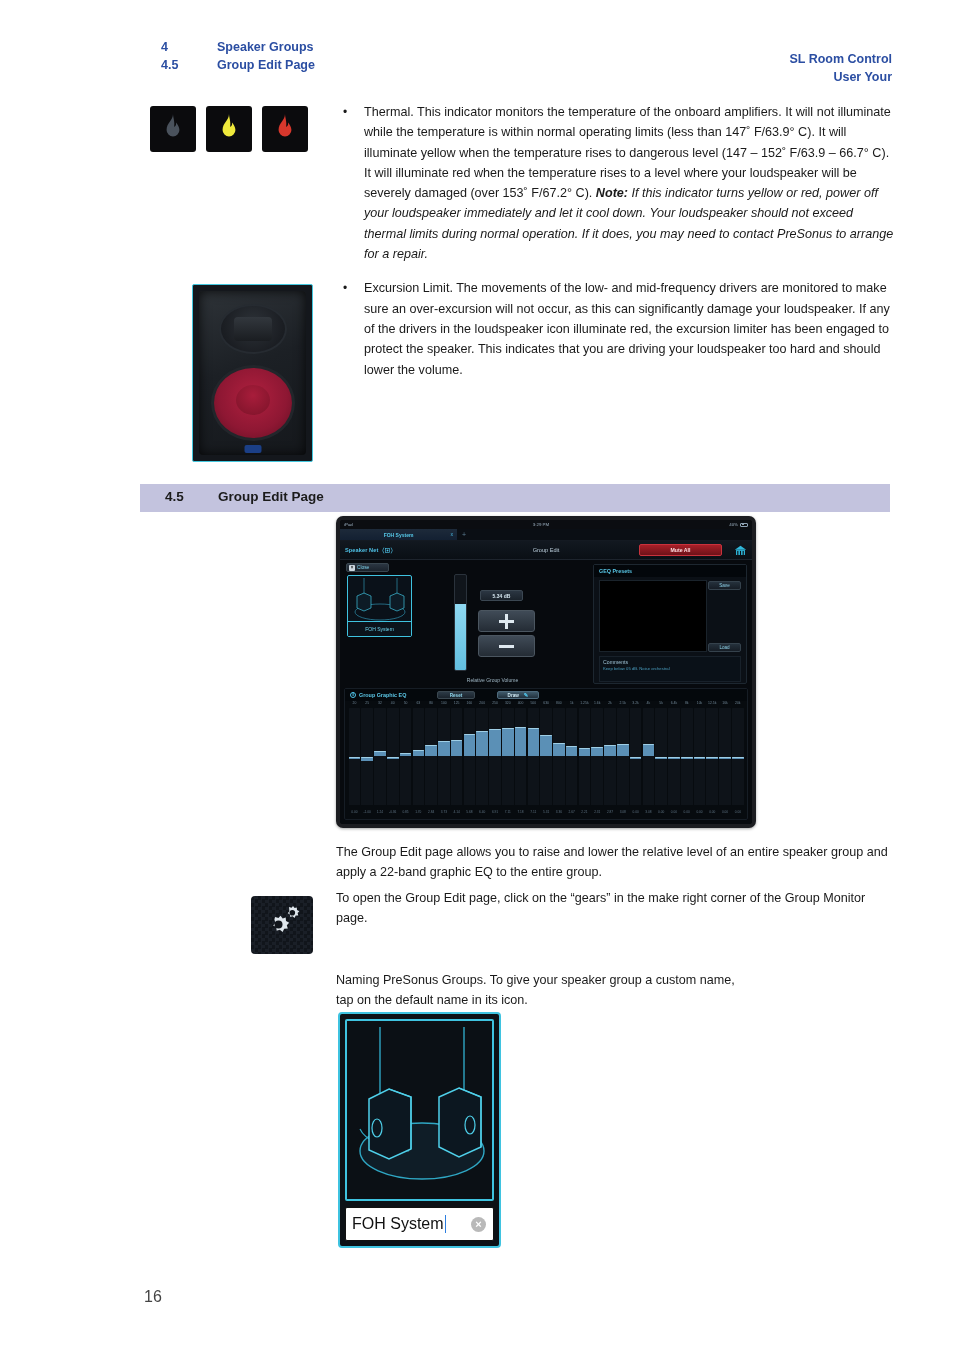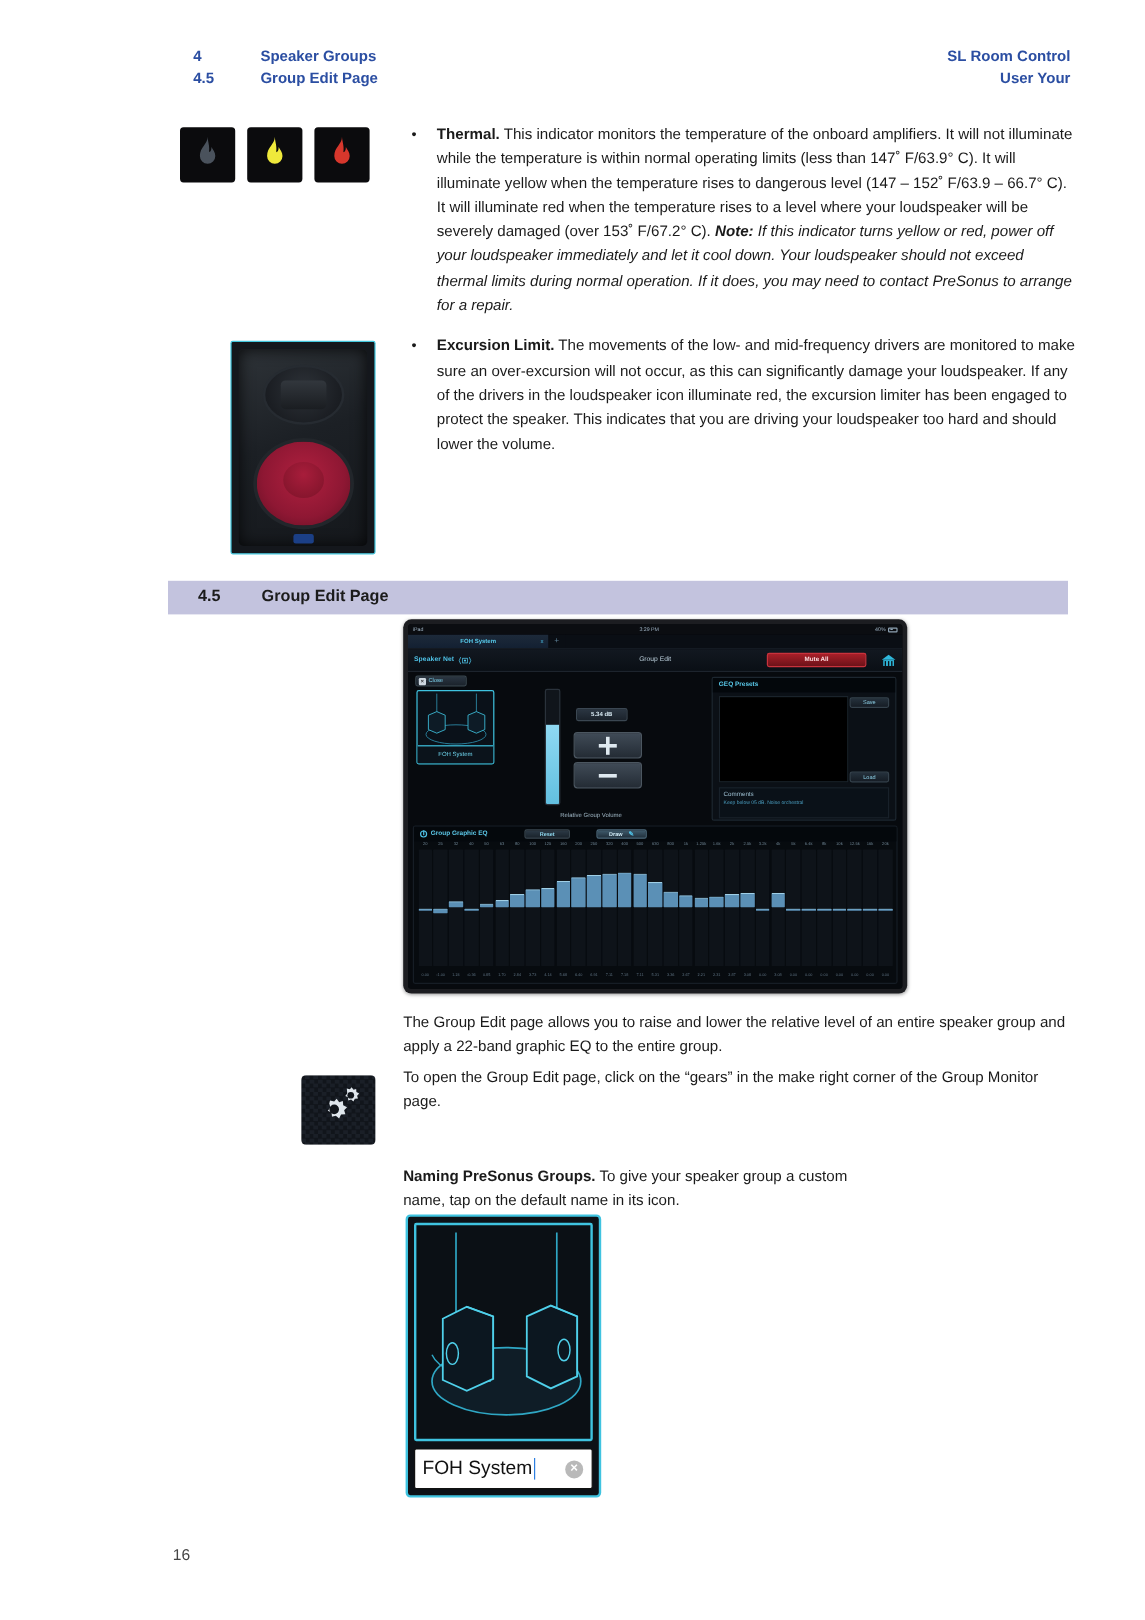--- a/index.html
+++ b/index.html
@@ -14,30 +14,30 @@
     color: #1a1a1a;
     overflow: hidden;
   }
 
   
   .hdr { position: absolute; top: 38px; left: 0; width: 954px; height: 40px; }
   .hdr-left { position: absolute; left: 161px; top: 0; font-size: 12.5px; font-weight: bold;
               color: #2b4ea2; line-height: 18px; }
   .hdr-left .row { display: flex; }
   .hdr-left .num { width: 56px; }
-  .hdr-right { position: absolute; right: 62px; top: 0; text-align: right;
+  .hdr-right { position: absolute; right: 62px; top: 12px; text-align: right;
                font-size: 12.5px; font-weight: bold; color: #2b4ea2; line-height: 18px; }
 
   
   .bullets { position: absolute; left: 336px; top: 102px; width: 560px; }
   .bullet { position: relative; padding-left: 28px; font-size: 12.6px; line-height: 20.3px;
             text-align: left; }
   .bullet + .bullet { margin-top: 14px; }
   .bullet .dot { position: absolute; left: 7px; top: 0px; font-size: 12px; }
-  .b { font-weight: bold; }
+  .b { font-weight: normal; }
   .i { font-style: italic; text-align: center; }
   .bi { font-weight: bold; font-style: italic; }
 
   
   .flames { position: absolute; left: 150px; top: 106px; display: flex; gap: 10px; }
   .flame-tile { width: 46px; height: 46px; background: #0b0b0d; border-radius: 3px;
                 display: flex; align-items: center; justify-content: center; }
   .flame-tile svg { width: 26px; height: 30px; display: block; }
 
   
@@ -228,21 +228,21 @@
   .name-input { position: absolute; left: 5px; right: 5px; bottom: 5px; height: 34px;
                 background: #ffffff; border: 1.5px solid #111; border-radius: 2px;
                 display: flex; align-items: center; padding: 0 6px; }
   .name-input .val { font-size: 16px; color: #111; font-family: "Liberation Sans", sans-serif; }
   .caret { width: 1.6px; height: 18px; background: #2d7fe0; margin-left: 1px; }
   .clear-x { position: absolute; right: 7px; width: 15px; height: 15px; border-radius: 50%;
              background: #b9b9b9; color: #fff; font-size: 11px; display: flex;
              align-items: center; justify-content: center; font-weight: bold; }
 
   
-  .pagenum { position: absolute; left: 144px; top: 1288px; font-size: 13px; color: #444; }
+  .pagenum { position: absolute; left: 144px; top: 1288px; font-size: 16px; color: #444; }
 </style>
 </head>
 <body>
 
 <div class="hdr">
   <div class="hdr-left">
     <div class="row">
       <span class="num">4</span>
       <span>Speaker Groups</span>
     </div>

